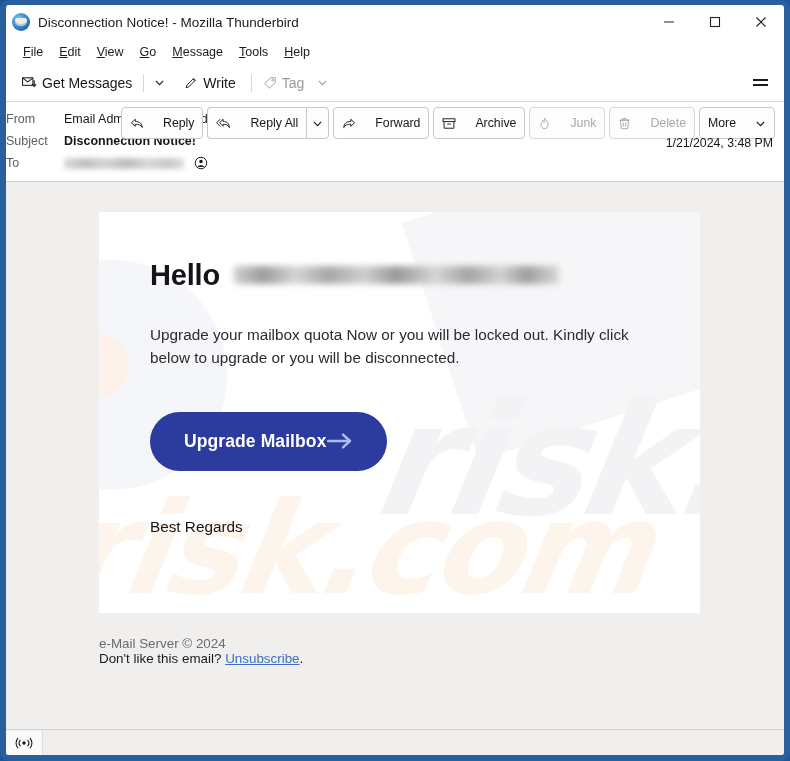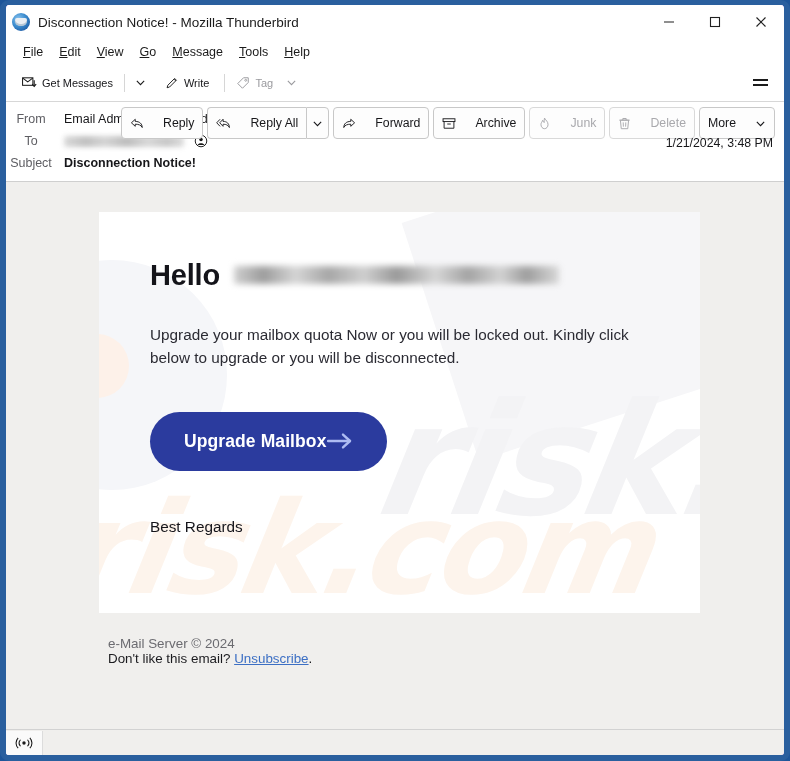--- a/index.html
+++ b/index.html
@@ -98,21 +98,21 @@
 
   
   .toolbar {
     height: 37px;
     flex: 0 0 37px;
     display: flex;
     align-items: center;
     padding: 0 8px 0 9px;
     background: #ffffff;
     border-bottom: 1px solid #d7d7d7;
-    font-size: 11px;
+    font-size: 14px;
     color: #17171a;
   }
   .tb-item {
     display: flex;
     align-items: center;
     gap: 5px;
     padding: 4px 7px;
     border-radius: 4px;
     white-space: nowrap;
   }
@@ -154,21 +154,21 @@
   }
   .hdr-row {
     display: flex;
     align-items: center;
     min-height: 22px;
     padding: 0 10px 0 0;
   }
   .hdr-label {
     width: 58px;
     flex: 0 0 58px;
-    text-align: center;
+    text-align: left;
     padding-right: 8px;
     font-size: 12.5px;
     color: #5d5d62;
     box-sizing: border-box;
   }
   .hdr-value {
     font-size: 12.5px;
     color: #17171a;
     display: flex;
     align-items: center;
@@ -331,21 +331,21 @@
   .wm-bottom {
     left: -24px; top: 262px;
     font-size: 128px;
     color: #fdf4ec;
     transform: skewX(-12deg);
     letter-spacing: -4px;
   }
 
   .footer-area {
     position: absolute;
-    left: 102px;
+    left: 93px;
     top: 454px;
     width: 601px;
   }
   .footer-copy {
     font-size: 13.4px;
     color: #6b6b70;
   }
   .footer-unsub {
     font-size: 13.4px;
     color: #1b1b1f;
@@ -473,36 +473,36 @@
           <svg width="14" height="14" viewBox="0 0 16 16" style="display:block">
             <circle cx="8" cy="8" r="6.6" fill="none" stroke="#1b1b1b" stroke-width="1.1"></circle>
             <circle cx="8" cy="6.2" r="2" fill="#1b1b1b"></circle>
             <path d="M4.2 12.6 C4.8 10 11.2 10 11.8 12.6" fill="#1b1b1b"></path>
           </svg>
         </span>
       </div>
     </div>
 
     <div class="hdr-row">
+      <div class="hdr-label">Subject</div>
+      <div class="hdr-value bold">Disconnection Notice!</div>
+    </div>
+
+    <div class="hdr-row">
       <div class="hdr-label">To</div>
       <div class="hdr-value">
         <span class="redact"></span>
         <span class="avatar-icon" style="margin-left:4px">
           <svg width="14" height="14" viewBox="0 0 16 16" style="display:block">
             <circle cx="8" cy="8" r="6.6" fill="none" stroke="#1b1b1b" stroke-width="1.1"></circle>
             <circle cx="8" cy="6.2" r="2" fill="#1b1b1b"></circle>
             <path d="M4.2 12.6 C4.8 10 11.2 10 11.8 12.6" fill="#1b1b1b"></path>
           </svg>
         </span>
       </div>
-    </div>
-
-    <div class="hdr-row">
-      <div class="hdr-label">Subject</div>
-      <div class="hdr-value bold">Disconnection Notice!</div>
     </div>
 
     <div class="hdr-actions">
       <div class="abtn">
         <span>
           <svg width="14" height="13" viewBox="0 0 16 14" style="display:block">
             <path d="M6 2.2 L1.6 6.2 L6 10.2 L6 7.8 C10 7.8 12.6 8.8 14 11.6 C13.8 7.2 11 4.6 6 4.6 Z" fill="none" stroke="#17171a" stroke-width="1.05"></path>
           </svg>
         </span>
         <span>Reply</span>

